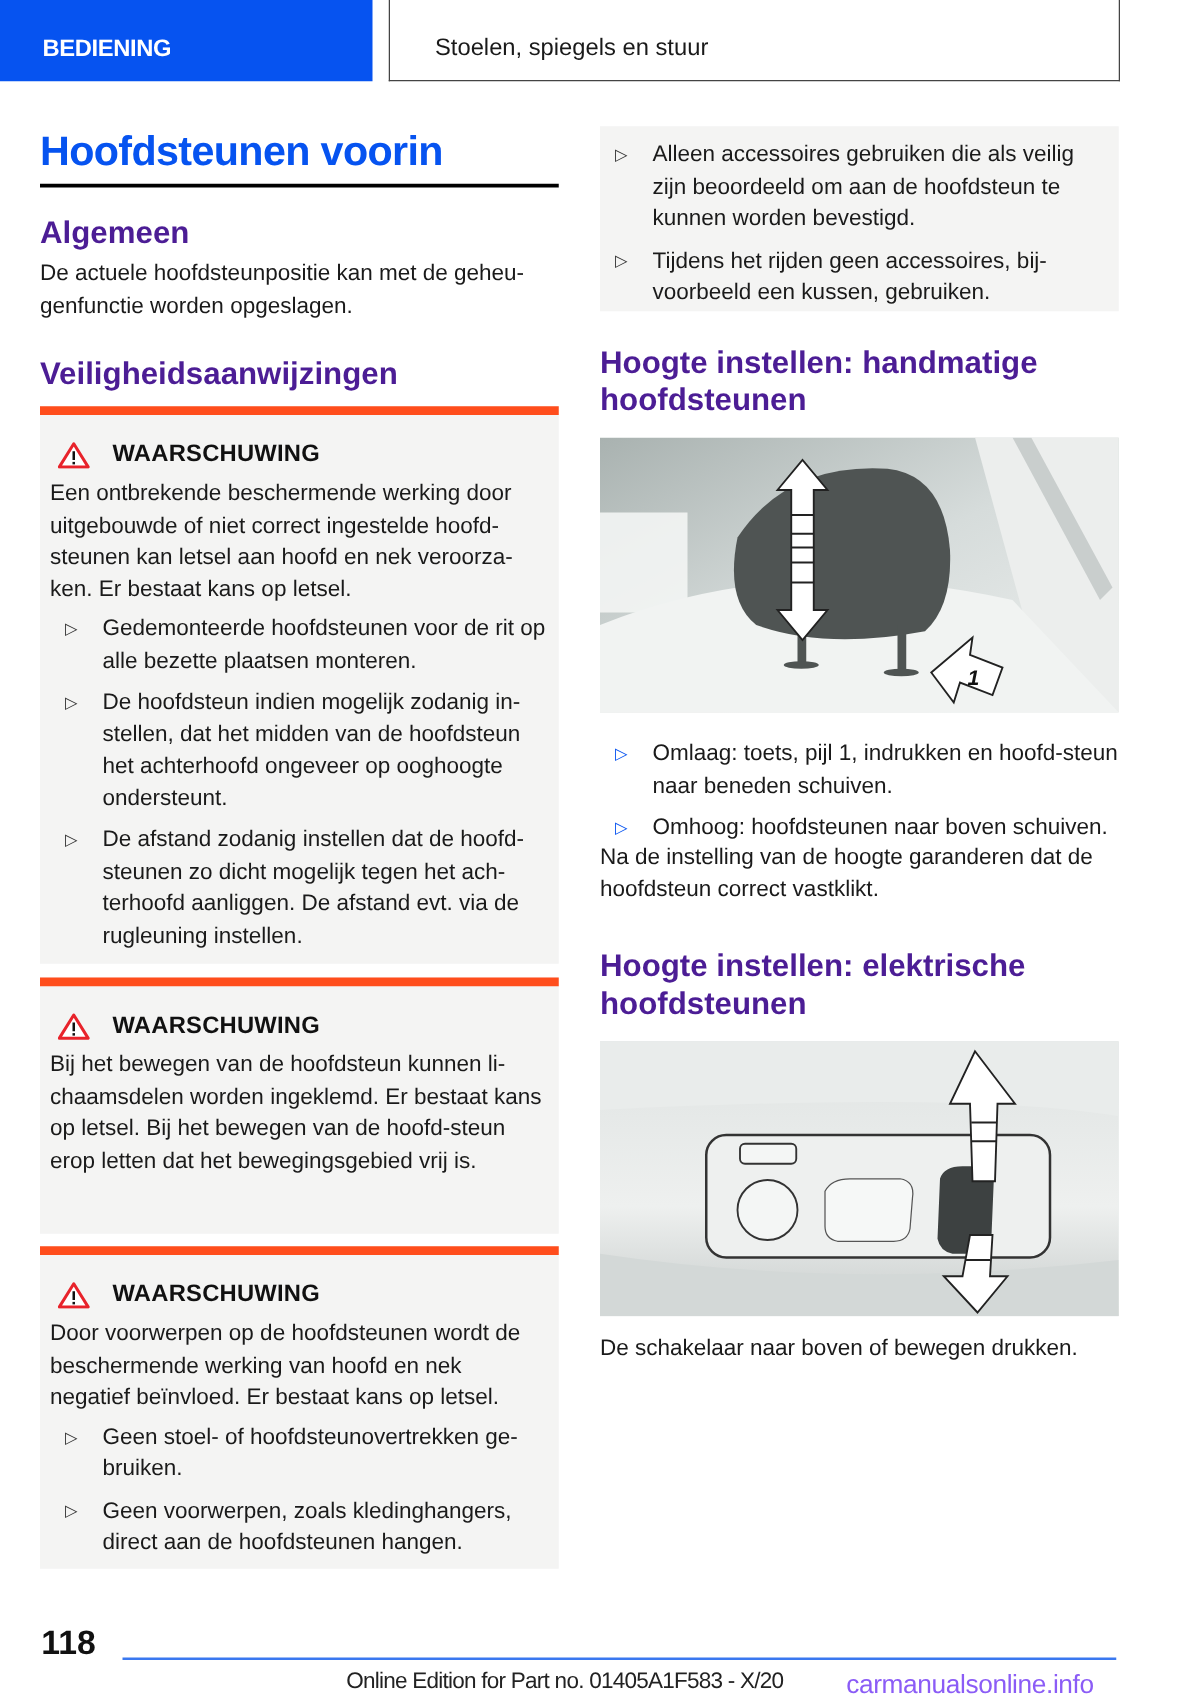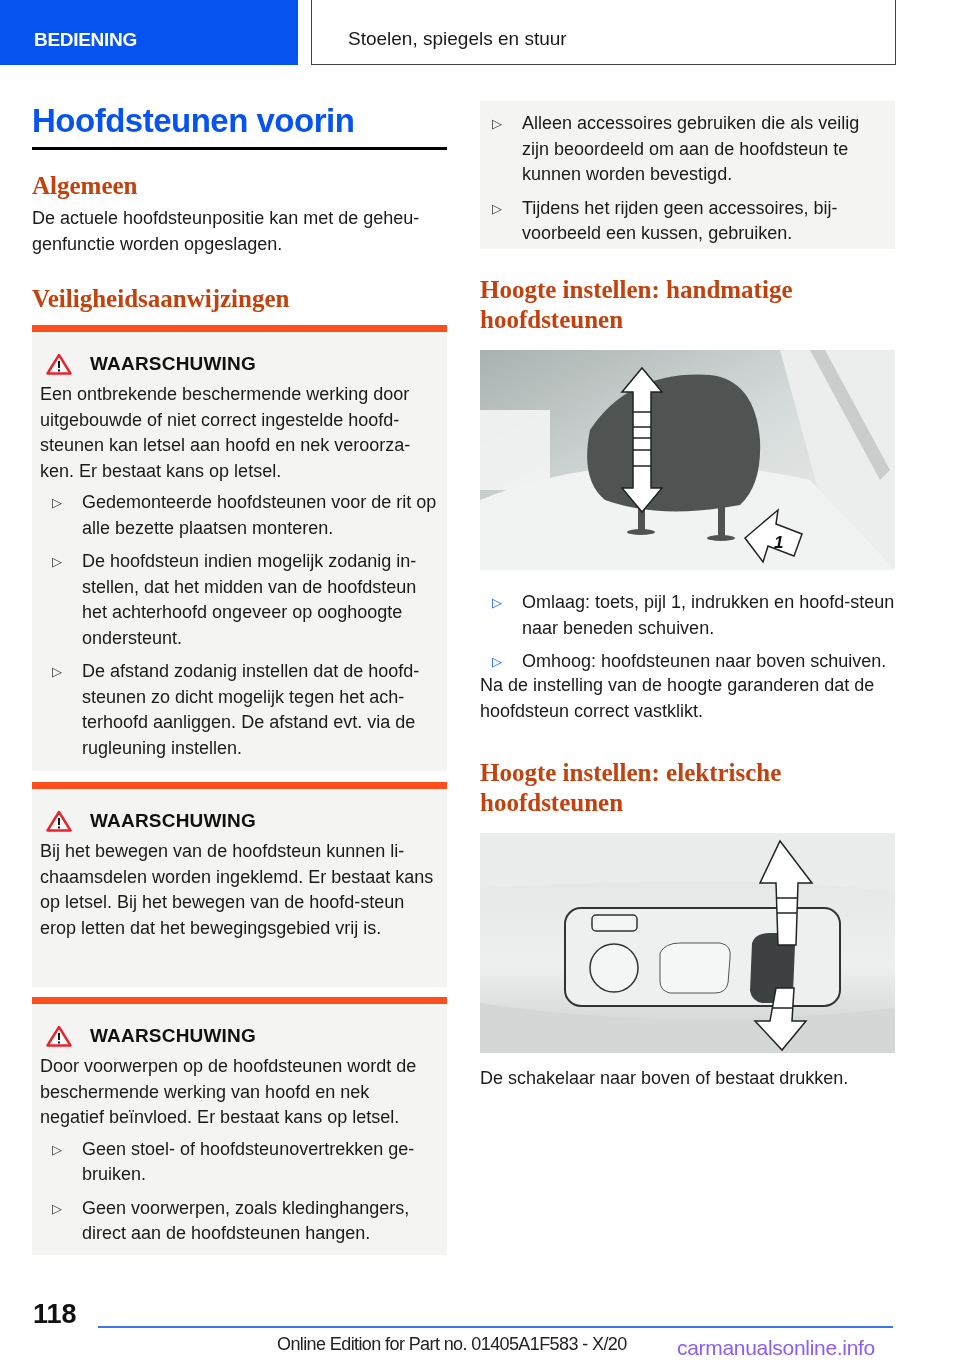--- a/index.html
+++ b/index.html
@@ -22,21 +22,21 @@
   .hdr-chapter span {
     position: absolute; left: 12px; top: 30px;
     font-size: 19px; color: #1a1a1a; margin-left: 24px;
   }
 
   h1.page-title {
     position: absolute; left: 32px; top: 102px; width: 415px;
     font-size: 33px; font-weight: bold; color: #0653f0; letter-spacing: -0.5px;
     padding-bottom: 7px; border-bottom: 3px solid #000000;
   }
-  h2 { font-size: 25px; font-weight: bold; color: #c2410c; line-height: 30px; font-family: Liberation Serif, serif; }
+  h2 { font-size: 25px; font-weight: bold; color: #4c1d95; line-height: 30px; }
   p.body { font-size: 18px; line-height: 25.5px; color: #1a1a1a; }
 
   .warn {
     position: absolute; left: 32px; width: 415px;
     background: #f4f4f3; border-top: 7px solid #ff4d1c;
     padding: 18px 10px 20px 8px;
   }
   .warn-head { display: flex; align-items: center; height: 28px; margin-bottom: 4px; }
   .warn-head .tri { width: 26px; height: 22px; margin-left: 6px; margin-right: 18px; }
   .warn-head .ttl { font-size: 19px; font-weight: bold; letter-spacing: 0.2px; color: #111; }
@@ -188,18 +188,18 @@
     <path d="M180 120 Q185 110 200 110 L240 110 Q252 112 250 125 L248 150 Q246 160 235 160 L190 160 Q180 158 180 148 Z" fill="#f6f8f7" stroke="#555" stroke-width="1"></path>
     <path d="M272 110 Q275 100 290 100 L305 100 Q316 102 315 112 L313 160 Q312 168 300 170 L282 170 Q272 168 270 158 Z" fill="#3d4141"></path>
     <path d="M300 8 L332 50 L318 50 L316 112 L298 112 L296 50 L280 50 Z" fill="#fff" stroke="#222" stroke-width="1.5"></path>
     <path d="M296 155 L314 155 L312 188 L326 188 L302 217 L275 188 L290 188 Z" fill="#fff" stroke="#222" stroke-width="1.5"></path>
     <line x1="297" y1="65" x2="317" y2="65" stroke="#222" stroke-width="1.5"></line>
     <line x1="297" y1="80" x2="317" y2="80" stroke="#222" stroke-width="1.5"></line>
     <line x1="292" y1="175" x2="312" y2="175" stroke="#222" stroke-width="1.5"></line>
   </svg>
 </div>
 
-<p class="body" style="position:absolute; left:480px; top:1066px; width:418px;">De schakelaar naar boven of bestaat drukken.</p>
+<p class="body" style="position:absolute; left:480px; top:1066px; width:418px;">De schakelaar naar boven of bewegen drukken.</p>
 
 <div class="footer-num">118</div>
 <div class="footer-line"></div>
 <div class="footer-ed">Online Edition for Part no. 01405A1F583 - X/20</div>
 <div class="footer-wm">carmanualsonline.info</div>
 
 </body></html>

